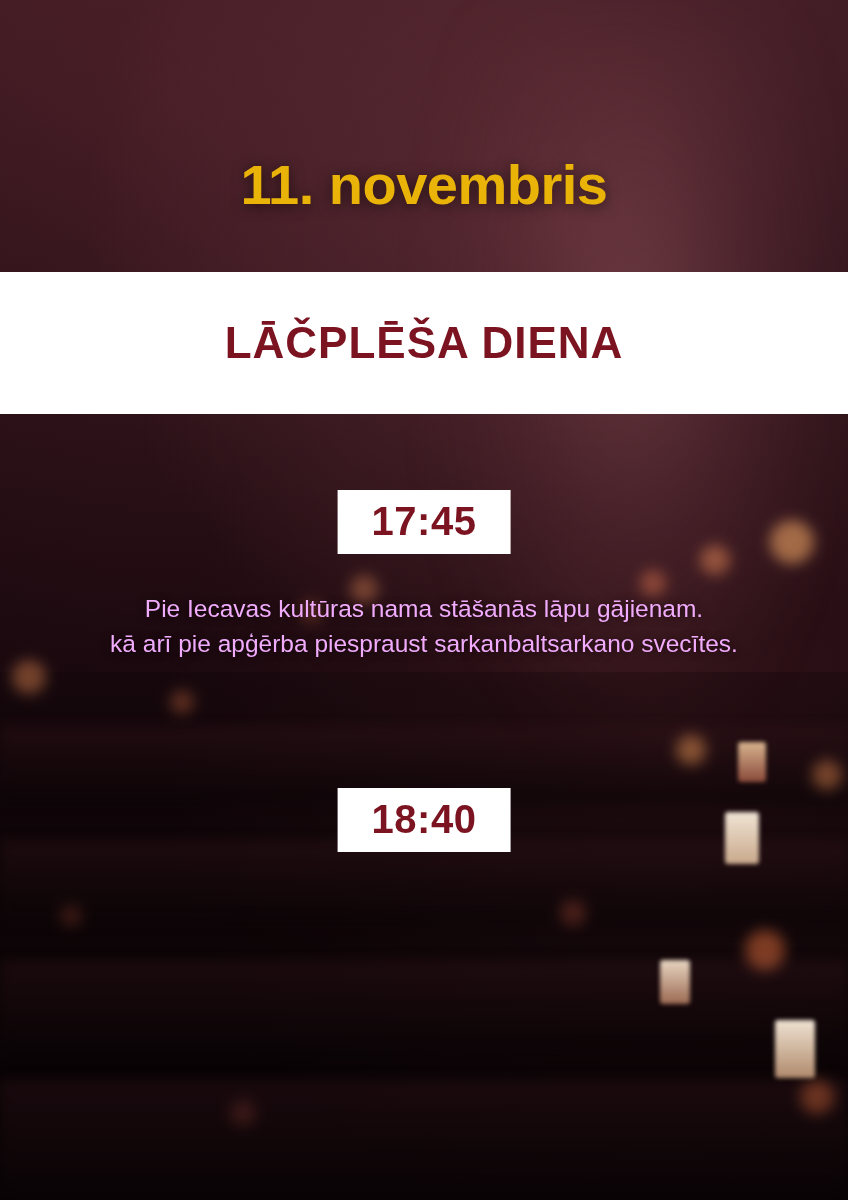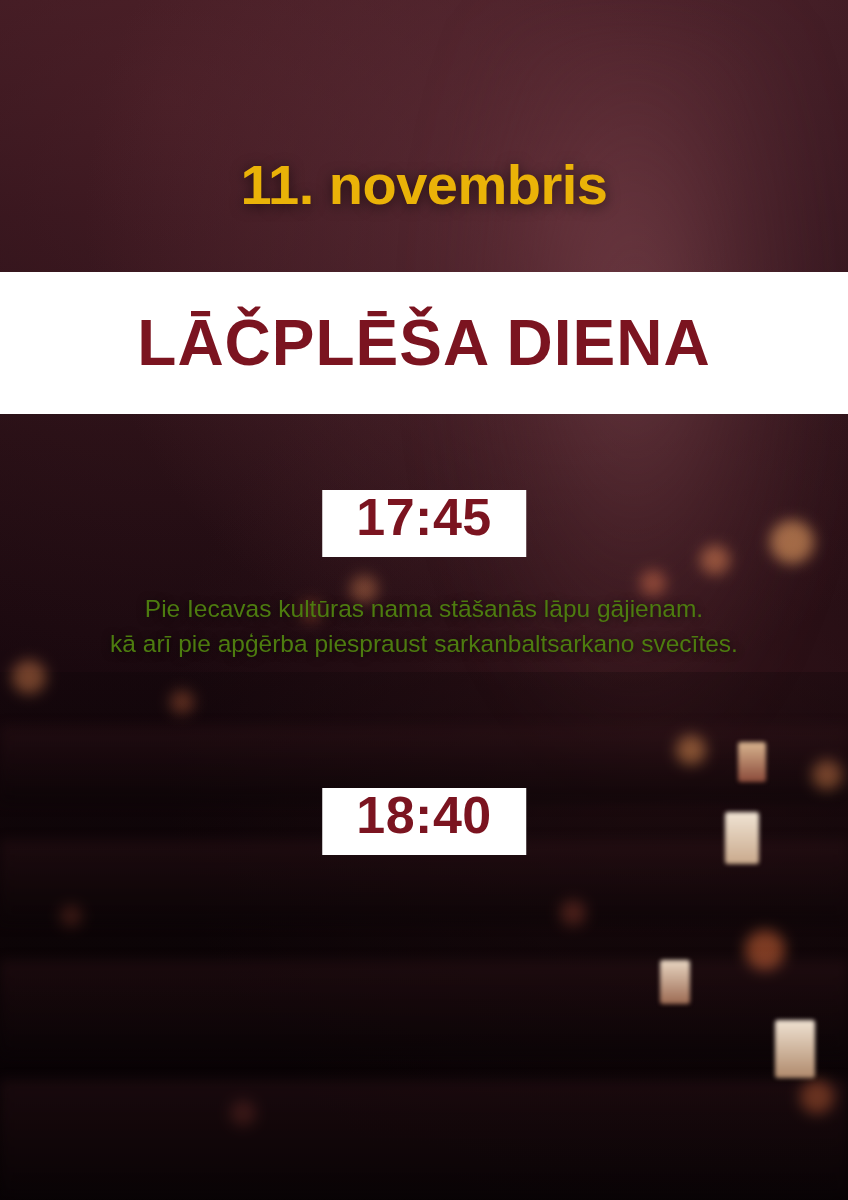--- a/index.html
+++ b/index.html
@@ -94,49 +94,49 @@
     left: 0;
     right: 0;
     height: 142px;
     background: #ffffff;
     display: flex;
     align-items: center;
     justify-content: center;
   }
   .band-heading {
     color: #7b1420;
-    font-size: 64px;
+    font-size: 44px;
     font-weight: bold;
     letter-spacing: 1px;
     line-height: 1;
   }
 
   
   .time-chip {
     position: absolute;
     left: 50%;
     transform: translateX(-50%);
     background: #ffffff;
     color: #7b1420;
-    font-size: 52px;
+    font-size: 40px;
     font-weight: bold;
-    padding: 0 34px 12px 34px;
+    padding: 10px 34px 12px 34px;
     letter-spacing: 0.5px;
     line-height: 1.05;
   }
   .chip-1 { top: 490px; }
   .chip-2 { top: 788px; }
 
   .desc {
     position: absolute;
     left: 50%;
     transform: translateX(-50%);
     width: 700px;
     text-align: center;
-    color: #4d7c0f;
+    color: #f0abfc;
     font-size: 24.5px;
     line-height: 1.42;
     text-shadow: 0 1px 8px rgba(0,0,0,0.6);
   }
   .desc-1 { top: 592px; }
   .desc-2 { top: 882px; }
   .desc .line { display: block; }
 </style>
 </head>
 <body>

